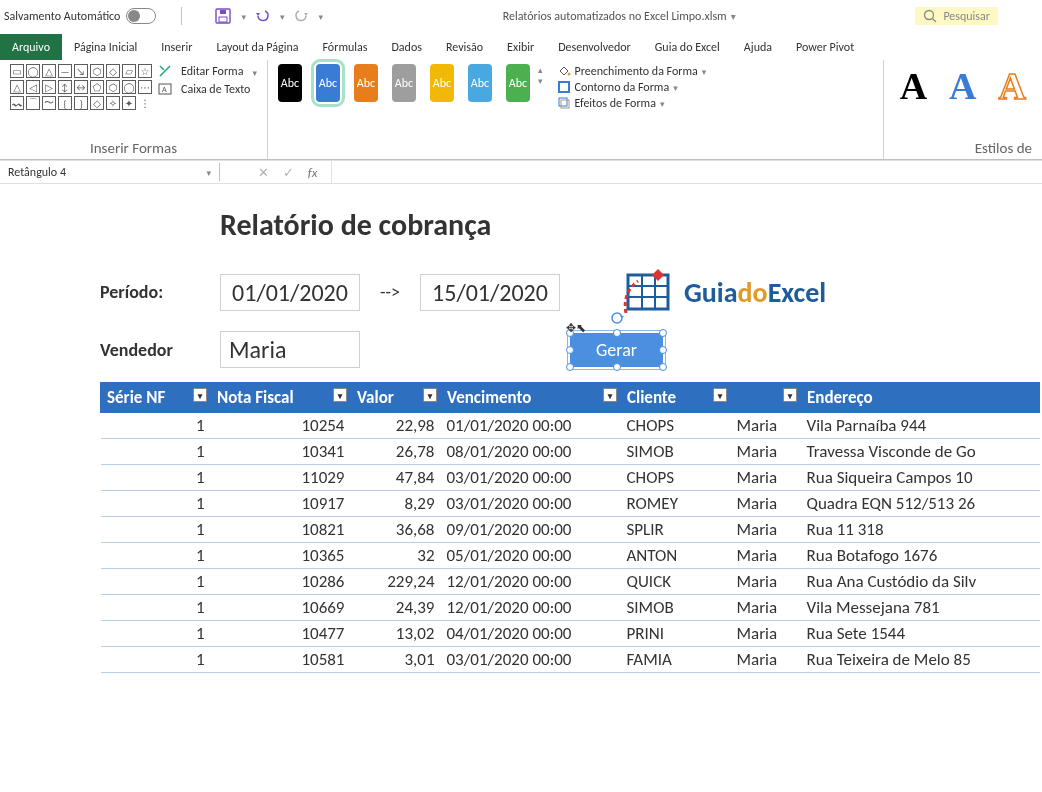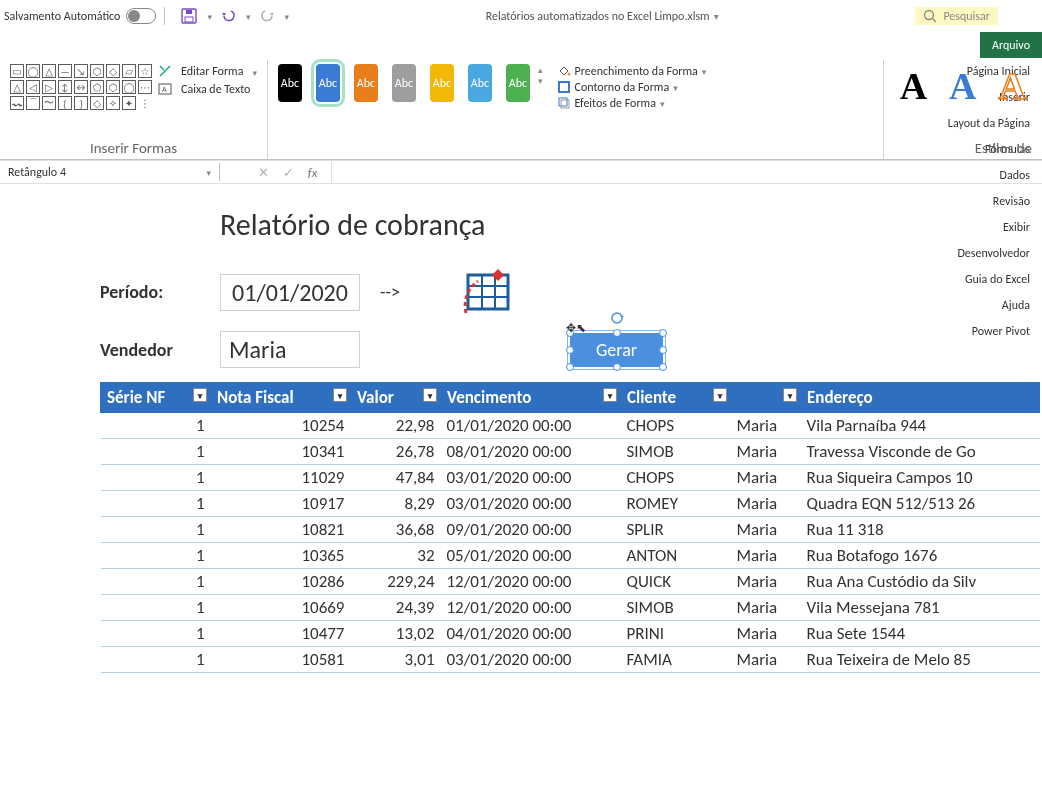--- a/index.html
+++ b/index.html
@@ -1,28 +1,28 @@
 <!DOCTYPE html>
 <html><head>
 <meta charset="utf-8">
 <style>
   * { margin:0; padding:0; box-sizing:border-box; font-family:"Segoe UI",Calibri,Arial,sans-serif; }
   body { background:#fff; font-size:12px; color:#333; width:1042px; overflow:hidden; }
-  .titlebar { display:flex; align-items:center; height:32px; background:#fff; padding:0 4px; gap:8px; }
+  .titlebar { display:flex; align-items:center; height:32px; background:#fff; padding:0 4px; gap:25px; }
   .autosave { display:flex; align-items:center; gap:6px; font-size:12px; color:#333; }
   .toggle { width:30px; height:16px; border:1px solid #888; border-radius:8px; position:relative; }
   .toggle::before { content:''; position:absolute; width:12px; height:12px; border-radius:50%; background:#888; top:1px; left:1px; }
   .qat { display:flex; align-items:center; gap:10px; margin-left:8px; }
   .qat-sep { width:1px; height:18px; background:#c0c0c0; }
   .icon-save { width:16px; height:16px; }
   .icon-undo, .icon-redo { width:14px; height:14px; }
   .tb-title { margin-left:auto; margin-right:auto; color:#555; display:flex; align-items:center; gap:4px; }
   .tb-title .chevron { font-size:10px; color:#888; }
   .searchbox { background:#fef9c3; border:none; border-bottom:none; color:#888; display:flex; align-items:center; gap:6px; padding:2px 8px; margin-right:40px; }
-  .tabs { display:flex; align-items:flex-end; height:28px; background:#fff; border-bottom:0;flex-direction:column; }
+  .tabs { display:flex; align-items:flex-end; height:28px; background:#fff; border-bottom:0; }
   .tab { padding:6px 12px; color:#333; font-size:12px; cursor:pointer; }
   .tab.active { background:#217346; color:#fff; }
   .ribbon { display:flex; background:#fff; border-bottom:1px solid #c0c0c0; height:100px; }
   .ribbon-group { border-right:1px solid #d0d0d0; padding:4px 10px 0 10px; display:flex; flex-direction:column; justify-content:space-between; }
   .rg-body { display:flex; gap:6px; }
   .rg-label { text-align:center; color:#666; font-size:15px; padding-bottom:2px; }
   .shapes-palette { display:grid; grid-template-columns:repeat(9,14px); grid-auto-rows:14px; gap:2px 2px; }
   .shapes-palette span { width:14px; height:14px; border:1px solid #5c5c5c; color:#5c5c5c; display:flex; align-items:center; justify-content:center; font-size:10px; }
   .shapes-side { display:flex; flex-direction:column; gap:4px; font-size:12px; color:#333; }
   .shapes-side .item { display:flex; align-items:flex-end; gap:9px; cursor:pointer; }
@@ -33,21 +33,21 @@
   .shape-fill-col .item { display:flex; align-items:center; gap:4px; cursor:pointer; }
   .wordart-row { display:flex; gap:22px; align-items:center; padding:0 6px; }
   .wordart-row .A { font-family:"Times New Roman",serif; font-size:38px; font-weight:bold; }
   .namebox-row { display:flex; align-items:center; height:24px; border-top:1px solid #e0e0e0; border-bottom:1px solid #e0e0e0; }
   .namebox { width:220px; padding:2px 8px; border-right:1px solid #c0c0c0; font-size:12px; display:flex; align-items:center; justify-content:space-between; }
   .namebox .dd { font-size:9px; color:#888; }
   .fx-icons { display:flex; align-items:center; gap:14px; padding:0 14px; color:#b0b0b0; }
   .fx-icons span { font-size:13px; }
   .fx-label { font-style:italic; color:#777; }
   .sheet { padding:18px 0 28px 100px; }
-  .report-title { font-size:30px; font-weight:400; color:#333; margin:4px 0 20px 120px; }
+  .report-title { font-size:30px; font-weight:700; color:#333; margin:4px 0 20px 120px; }
   .form-row { display:flex; align-items:center; gap:20px; margin-bottom:10px; }
   .form-label { font-size:18px; font-weight:600; width:100px; }
   .date-box, .text-box { border:1px solid #d0d0d0; padding:3px 8px; font-size:24px; width:140px; text-align:center; }
   .text-box { text-align:left; width:140px; }
   .arrow-lbl { font-size:18px; }
   .gerar-wrap { position:relative; }
   .gerar-btn { background:#4A8FE0; color:#fff; border:none; font-size:18px; padding:6px 26px; border-radius:3px; cursor:pointer; }
   .sel-handle { position:absolute; width:8px; height:8px; border:1px solid #4a8fe0; background:#fff; border-radius:50%; }
   .sel-rotate { position:absolute; width:14px; height:14px; left:50%; top:-22px; transform:translateX(-50%); }
   .sel-outline { position:absolute; inset:-3px; border:1px solid #8ab6e8; pointer-events:none; }
@@ -237,31 +237,35 @@
 </div>
 
 <div class="sheet">
 
   <div class="report-title">Relatório de cobrança</div>
 
   <div class="form-row">
     <div class="form-label">Período:</div>
     <div class="date-box">01/01/2020</div>
     <div class="arrow-lbl">--&gt;</div>
+    <div class="date-box">15/01/2020</div>
     <div class="logo">
       <div class="logo-icon">
         <svg viewBox="0 0 58 58">
             <rect x="8" y="12" width="40" height="34" fill="none" stroke="#1f5c9b" stroke-width="3"></rect>
             <line x1="8" y1="23" x2="48" y2="23" stroke="#1f5c9b" stroke-width="2"></line>
             <line x1="8" y1="34" x2="48" y2="34" stroke="#1f5c9b" stroke-width="2"></line>
             <line x1="22" y1="12" x2="22" y2="46" stroke="#1f5c9b" stroke-width="2"></line>
             <line x1="35" y1="12" x2="35" y2="46" stroke="#1f5c9b" stroke-width="2"></line>
             <path d="M38 6 L44 12 L38 18 L32 12 Z" fill="#d33"></path>
             <path d="M6 50 Q 2 30 18 18" fill="none" stroke="#d33" stroke-width="3" stroke-dasharray="4 3"></path>
           </svg>
+      </div>
+      <div class="logo-text">
+        <span class="guia">Guia</span><span class="do">do</span><span class="excel">Excel</span>
       </div>
     </div>
   </div>
 
   <div class="form-row">
     <div class="form-label">Vendedor</div>
     <div class="text-box">Maria</div>
     <div style="width:170px;"></div>
     <div class="gerar-wrap">
       <div class="sel-outline"></div>

